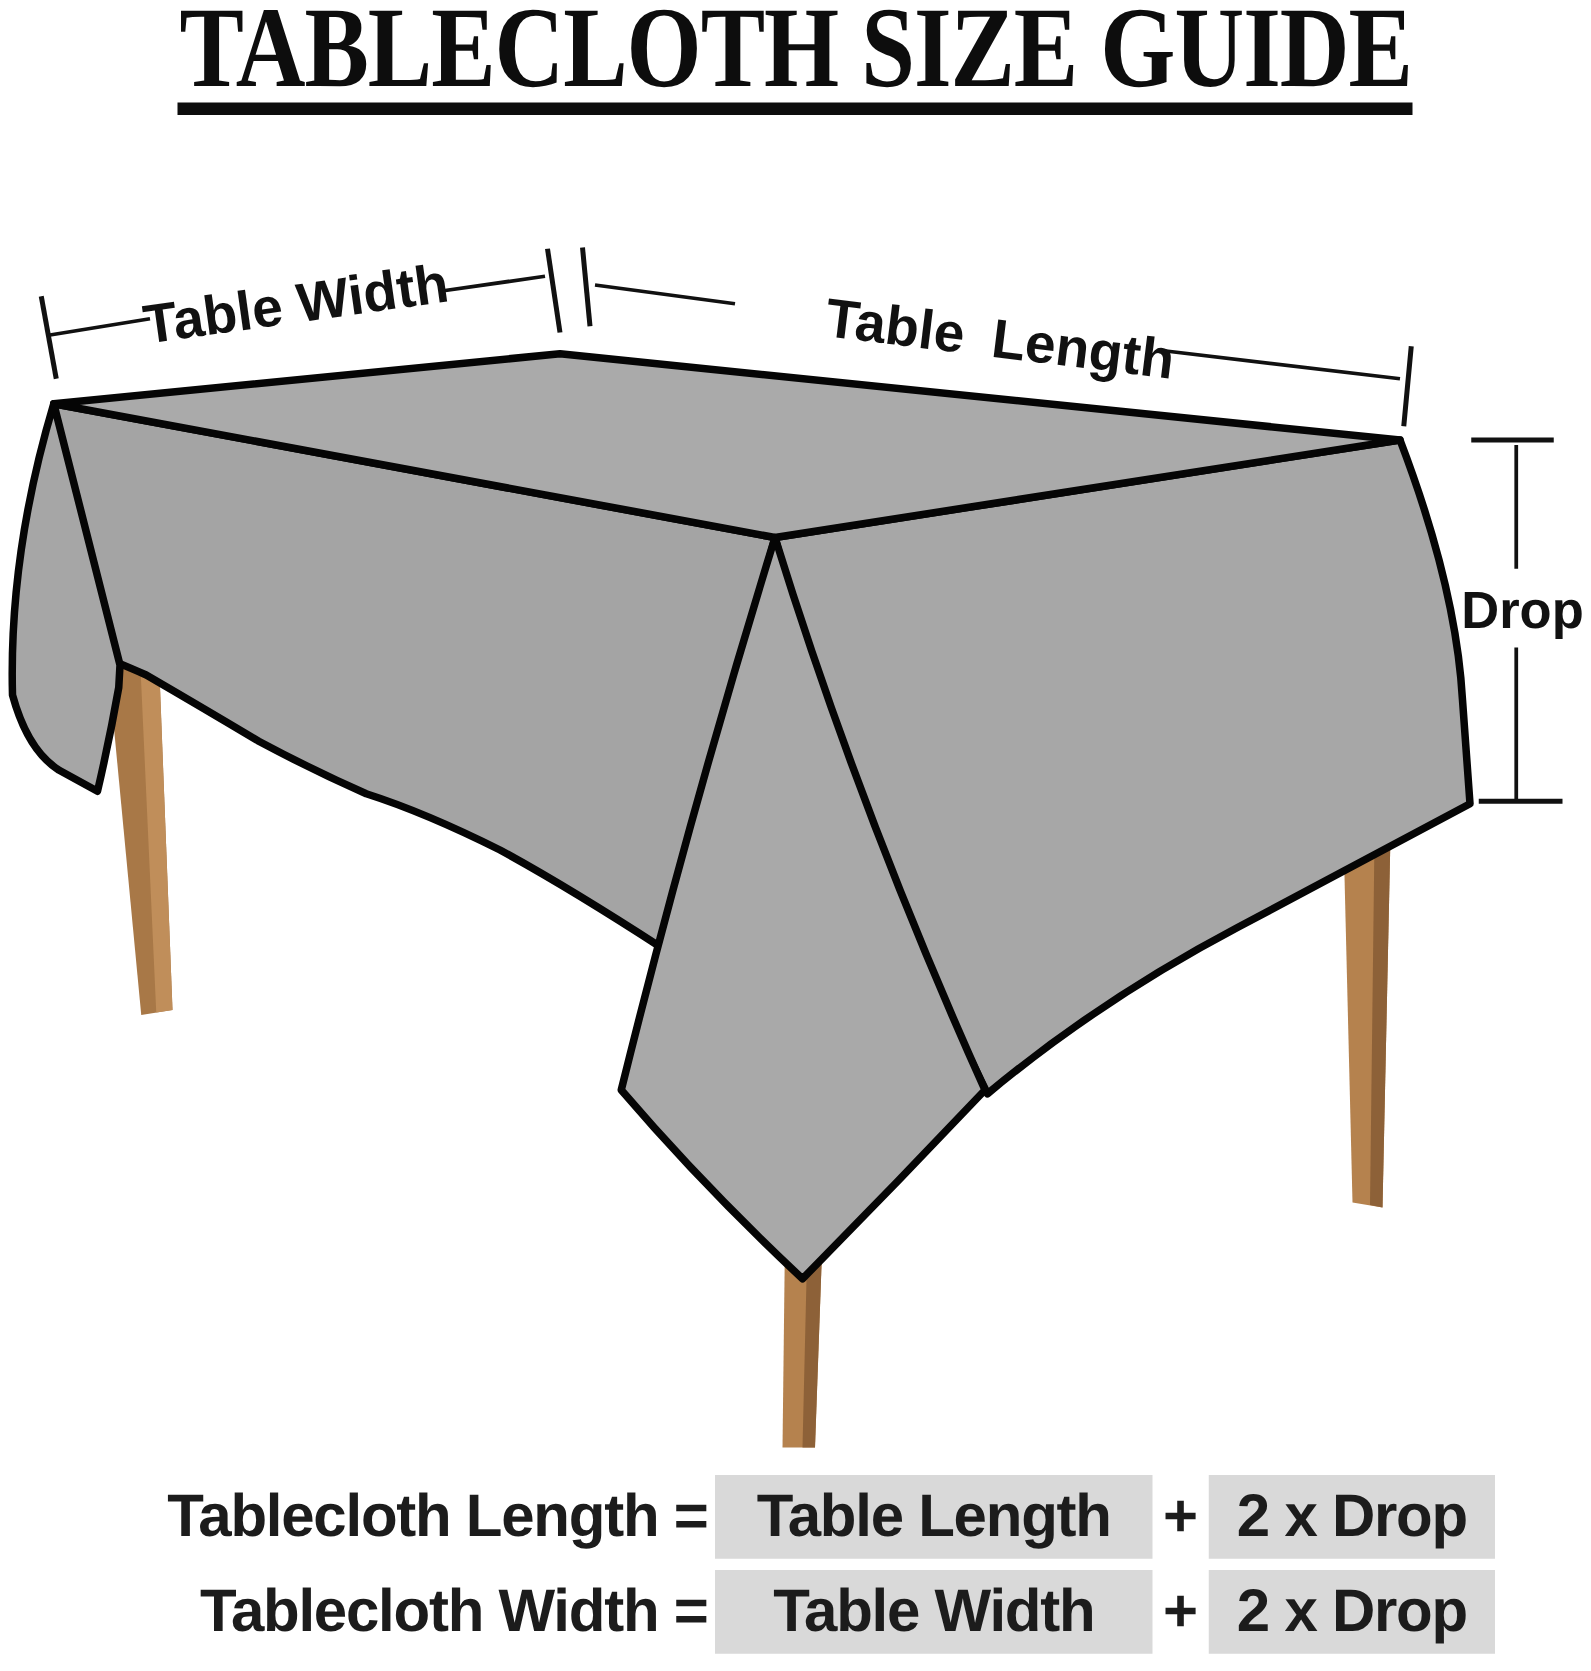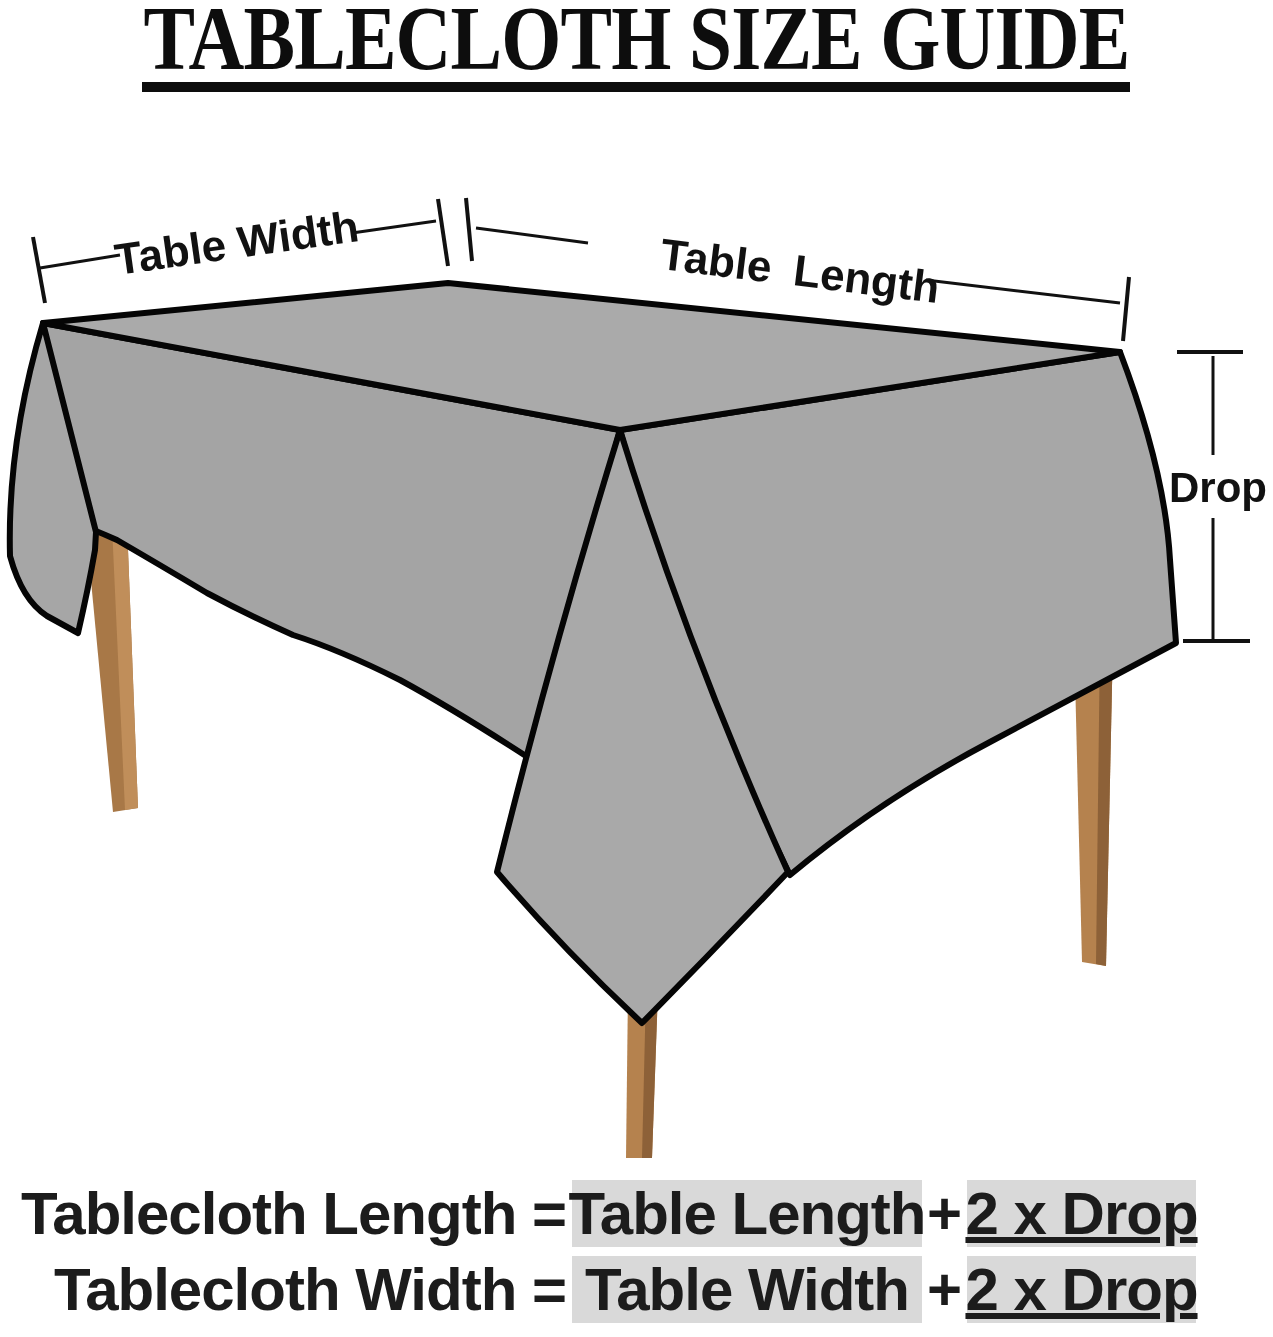--- a/index.html
+++ b/index.html
@@ -21,33 +21,33 @@
   .diagram-svg{position:absolute;top:0;left:0;}
   .dim-label{
     font-family:"Liberation Sans",sans-serif;font-weight:bold;font-size:44px;fill:#111111;
   }
   .drop-label{
     font-family:"Liberation Sans",sans-serif;font-weight:bold;font-size:42px;fill:#111111;
   }
   
   .formula-row{
     position:absolute;left:0;width:1273px;height:67px;color:#1c1c1c;
-    font-weight:bold;font-size:60px;letter-spacing:-1px;
+    font-weight:bold;font-size:48px;letter-spacing:-1px;
   }
   .formula-row-1{top:1180px;}
   .formula-row-2{top:1256px;}
   .f-lhs{
     position:absolute;right:707px;top:0;height:67px;line-height:67px;white-space:nowrap;
   }
   .f-box{
     position:absolute;top:0;height:67px;line-height:67px;background:#d9d9d9;
     display:flex;align-items:center;justify-content:center;white-space:nowrap;
   }
   .f-box1{left:572px;width:350px;}
-  .f-box2{left:967px;width:229px;text-decoration:underline;}
+  .f-box2{left:967px;width:229px;}
   .f-plus{
     position:absolute;left:922px;width:44px;top:0;height:67px;line-height:67px;text-align:center;
   }
 </style>
 </head>
 <body>
 
 <div class="title">TABLECLOTH SIZE GUIDE</div>
 <div class="title-underline"></div>
 

